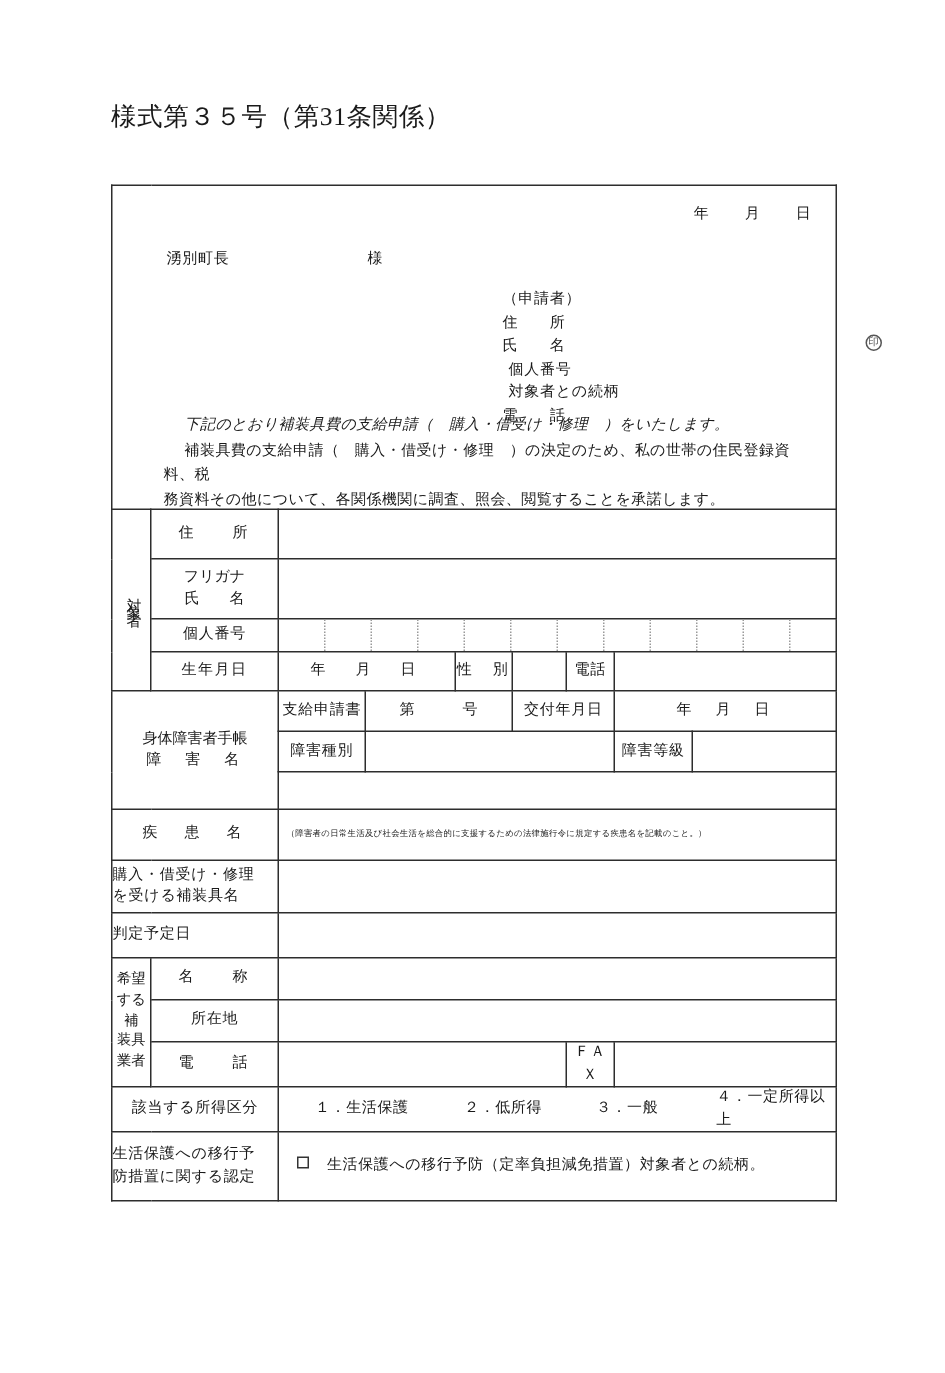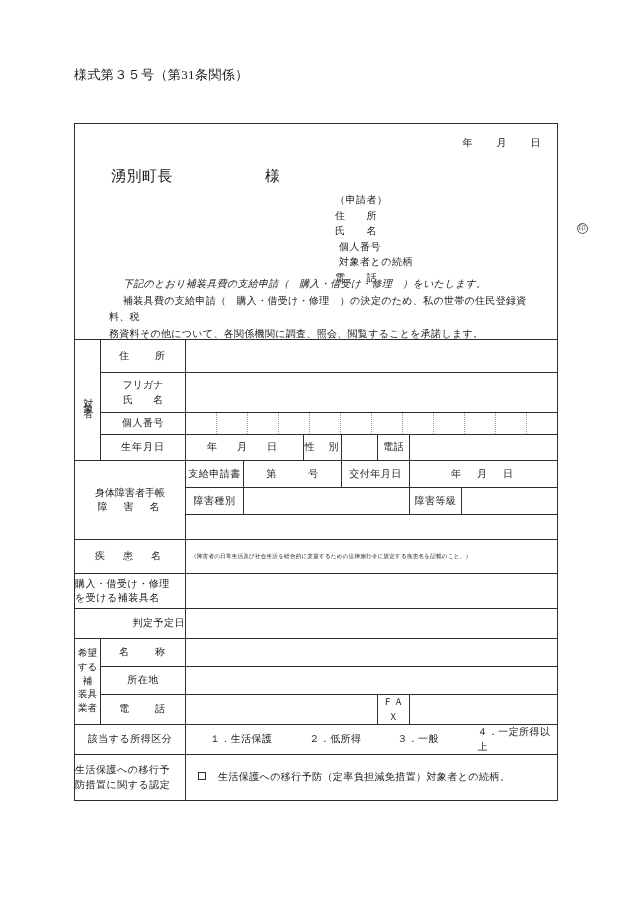--- a/index.html
+++ b/index.html
@@ -13,21 +13,21 @@
     position: relative;
     overflow: hidden;
   }
 
   .page { position: relative; width: 630px; height: 915px; padding: 0; }
 
   .form-number {
     position: absolute;
     left: 74px;
     top: 66px;
-    font-size: 13px;
+    font-size: 17px;
     letter-spacing: 0.4px;
     white-space: nowrap;
   }
 
   .doc-title {
     position: absolute;
     left: 0; right: 0;
     top: 105px;
     text-align: center;
     font-size: 10.5px;
@@ -59,21 +59,21 @@
   .hdr-date {
     position: absolute; top: 12px; right: 16px;
     font-size: 10px; letter-spacing: 0.5px;
   }
   .hdr-date span { display: inline-block; }
   .sp-y { width: 34px; }
   .sp-m { width: 34px; }
 
   .hdr-mayor {
     position: absolute; top: 42px; left: 36px;
-    font-size: 15px; letter-spacing: 0.5px;
+    font-size: 10px; letter-spacing: 0.5px;
   }
   .hdr-mayor .sama { display: inline-block; margin-left: 92px; }
 
   .applicant {
     position: absolute; top: 68px; left: 260px;
     font-size: 10px; letter-spacing: 0.5px;
   }
   .applicant .ln { display: block; line-height: 1.55; white-space: nowrap; }
   .applicant .ln.indent { padding-left: 4px; }
   .seal {
@@ -92,21 +92,21 @@
   .statement {
     position: absolute; left: 34px; right: 12px; top: 152px;
     font-size: 10px; line-height: 1.65; letter-spacing: 0.3px;
   }
   .statement p { margin: 0; }
   .statement p.i1 { text-indent: 14px; font-style: italic; }
   .statement p.i2 { text-indent: 14px; }
 
   
   .lbl-c { text-align: center; letter-spacing: 2px; }
-  .lbl-l { text-align: right; padding-left: 8px; letter-spacing: 0.5px; margin-left: 11px; }
+  .lbl-l { text-align: left; padding-left: 8px; letter-spacing: 0.5px; margin-left: 11px; }
   .lbl-wrap { text-align: left; padding-left: 8px; line-height: 1.5; letter-spacing: 0.5px; }
   .vert-cell { text-align: center; vertical-align: middle; }
   .vert-inner {
     display: inline-block;
     writing-mode: vertical-rl;
     letter-spacing: 5px;
     font-size: 10px;
   }
 
   .two-line { line-height: 1.45; text-align: center; margin-left: 48px; }

